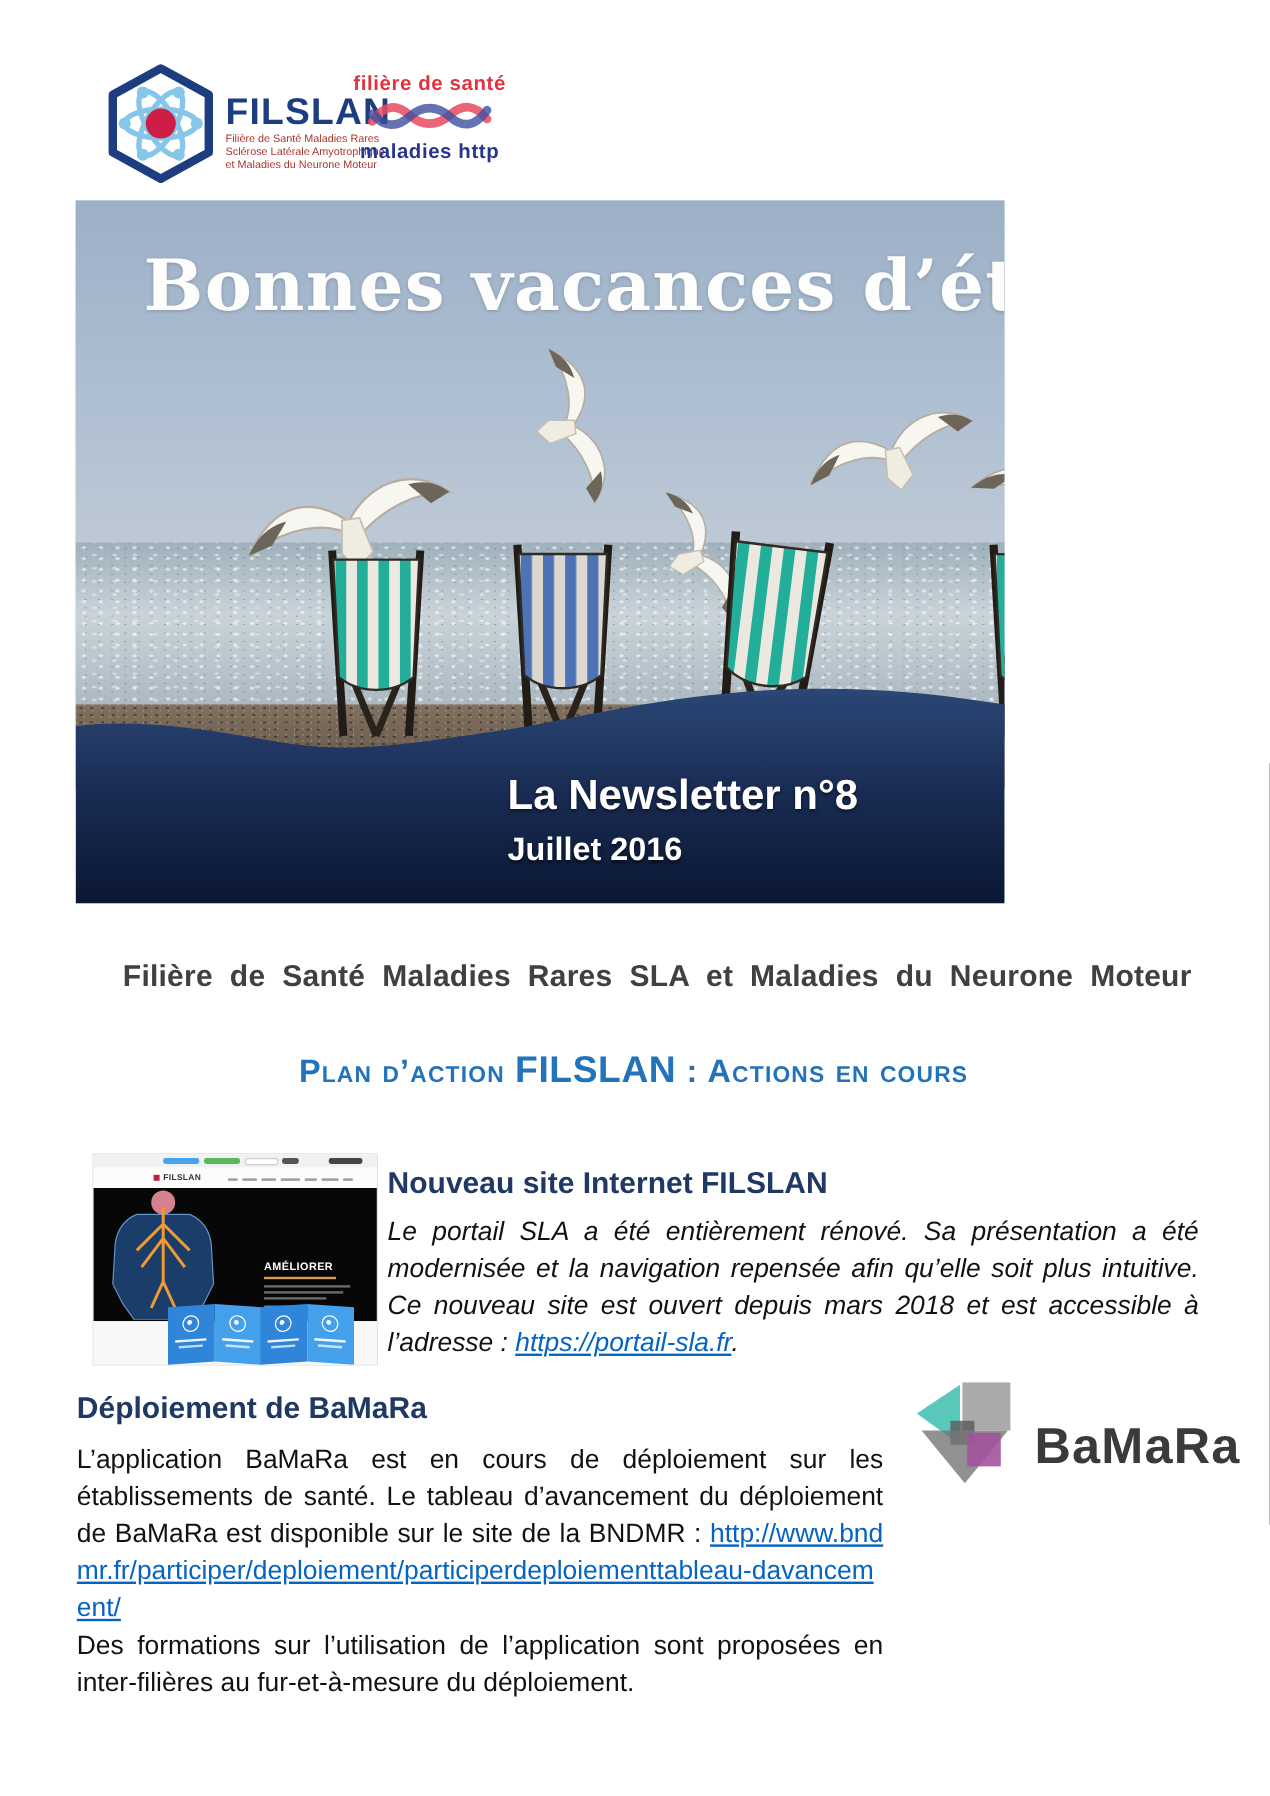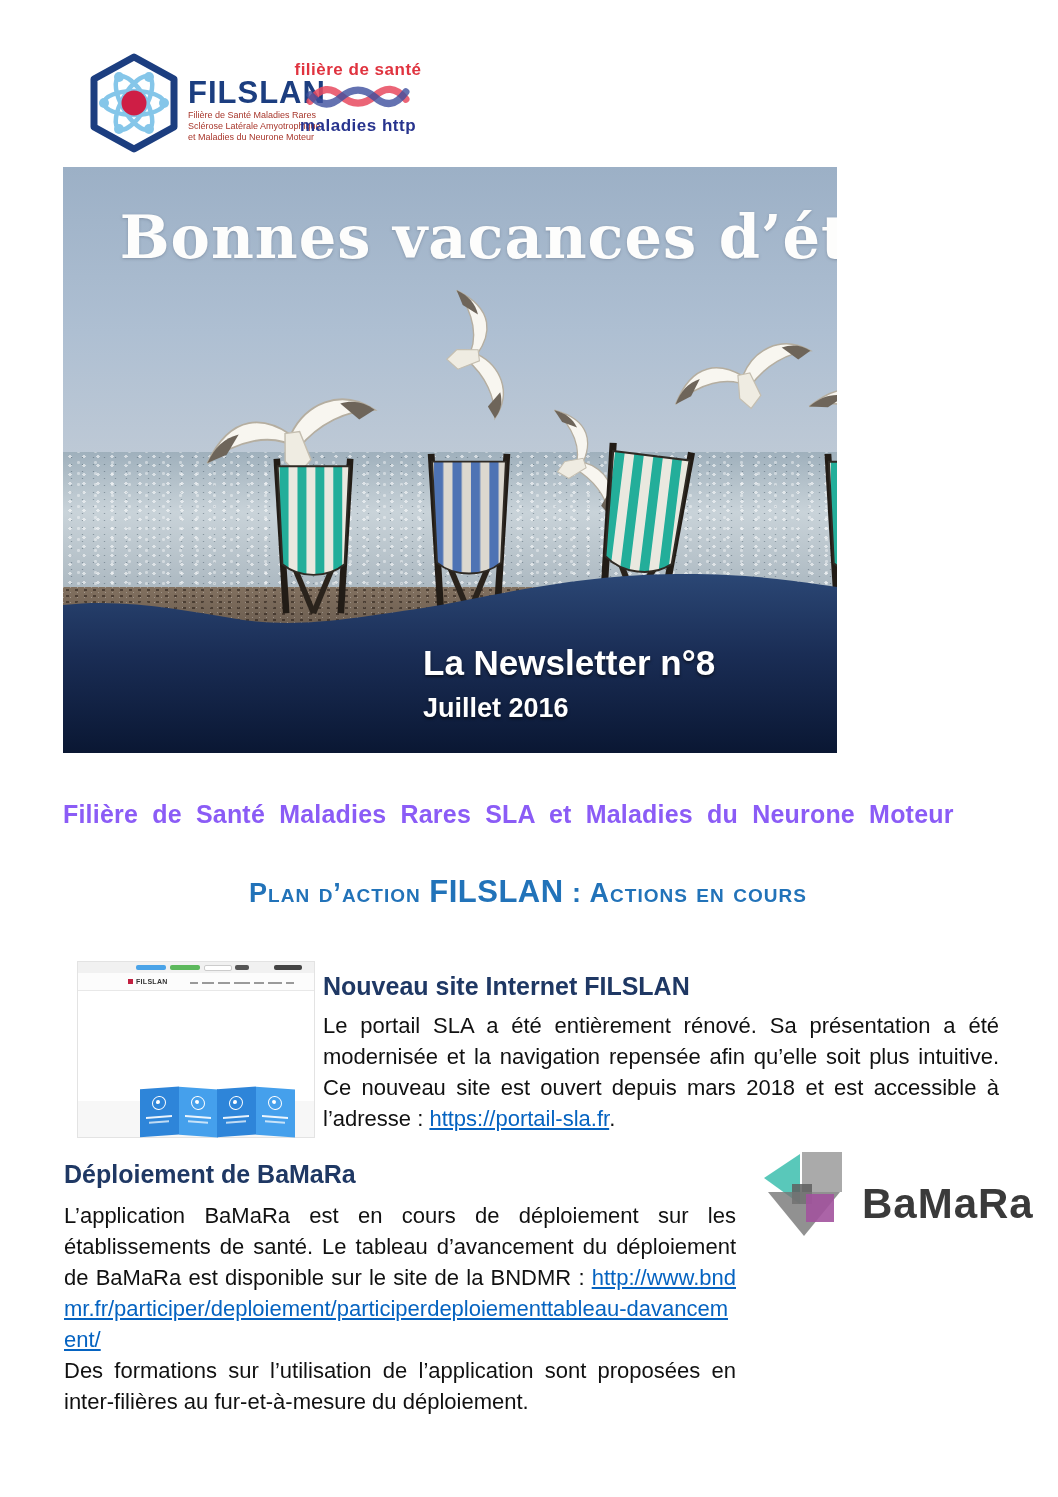--- a/index.html
+++ b/index.html
@@ -35,22 +35,22 @@
        letter-spacing:1px;text-shadow:0 1px 3px rgba(90,105,125,.45);}
   .gull{position:absolute;}
   .chair{position:absolute;}
   .wave{position:absolute;left:0;top:401px;width:930px;height:185px;}
   .banner-text{position:absolute;left:360px;top:476px;width:440px;text-align:left;color:#fff;}
   .banner-title{font-size:35px;font-weight:bold;text-shadow:0 2px 3px rgba(0,0,0,.55);}
   .banner-subtitle{font-size:27px;font-weight:bold;margin-top:10px;text-shadow:0 2px 3px rgba(0,0,0,.55);}
   .banner-body{position:absolute;left:812px;top:432px;}
 
   
-  .main-title{left:63px;top:800px;width:930px;text-align:left;font-size:25px;font-weight:bold;
-      color:#8b5cf6;word-spacing:7px;letter-spacing:.2px;}
+  .main-title{left:63px;top:800px;width:930px;text-align:right;font-size:25px;font-weight:bold;
+      color:#404040;word-spacing:7px;letter-spacing:.2px;}
   .plan-title{left:63px;top:874px;width:930px;text-align:center;color:#2273b9;
       font-variant:small-caps;font-weight:bold;font-size:27px;letter-spacing:1px;}
   .plan-brand{font-size:31px;font-variant:normal;letter-spacing:.5px;}
 
   
   .section-heading{font-size:25px;font-weight:bold;color:#1f3864;}
   .site-heading{left:323px;top:972px;}
   .body-text{font-size:22px;color:#111;line-height:31px;text-align:justify;}
   .site-para{left:323px;top:1010px;width:676px;}
   a.link{color:#0563c1;text-decoration:underline;cursor:pointer;word-break:break-all;}
@@ -271,20 +271,35 @@
     <div class="t-navbar">
       <div class="t-logo-dot"></div>
       <div class="t-logo">FILSLAN</div>
       <div class="t-navdash" style="left:112px;width:8px;"></div>
       <div class="t-navdash" style="left:124px;width:12px;"></div>
       <div class="t-navdash" style="left:140px;width:12px;"></div>
       <div class="t-navdash" style="left:156px;width:16px;"></div>
       <div class="t-navdash" style="left:176px;width:10px;"></div>
       <div class="t-navdash" style="left:190px;width:14px;"></div>
       <div class="t-navdash" style="left:208px;width:8px;"></div>
+    </div>
+    <div class="t-hero">
+      <span style="position:absolute;left:8px;top:0;">
+        <svg width="100" height="110" viewBox="0 0 100 110">
+          <ellipse cx="50" cy="12" rx="10" ry="10" fill="#d4808d"></ellipse>
+          <path d="M28,22 C18,26 12,34 10,46 L8,80 L16,96 L26,110 L74,110 L84,96 L92,80 L90,46 C88,34 82,26 72,22 Z" fill="rgba(35,80,140,.75)" stroke="rgba(120,175,230,.8)" stroke-width="1"></path>
+          <path d="M50,16 L50,78 M50,78 L40,100 M50,78 L60,100 M50,30 L28,52 M50,30 L72,52 M50,42 L32,66 M50,42 L68,66" stroke="#f09a35" stroke-width="2.5" fill="none"></path>
+        </svg>
+      </span>
+      <div class="t-headline">AMÉLIORER</div>
+      <div class="t-bar" style="left:142px;top:74px;width:60px;background:#d89a50;"></div>
+      <div class="t-bar" style="left:142px;top:81px;width:72px;background:#6a6a6a;"></div>
+      <div class="t-bar" style="left:142px;top:86px;width:66px;background:#6a6a6a;"></div>
+      <div class="t-bar" style="left:142px;top:91px;width:52px;background:#6a6a6a;"></div>
+      <div class="t-btn"></div>
     </div>
     <div class="t-footer"></div>
     <div class="t-accordion">
       <div class="t-panel">
           <div class="t-picon"></div>
           <div class="t-plabel"></div>
           <div class="t-plabel2"></div>
         </div>
       <div class="t-panel">
           <div class="t-picon"></div>
@@ -298,21 +313,21 @@
         </div>
       <div class="t-panel">
           <div class="t-picon"></div>
           <div class="t-plabel"></div>
           <div class="t-plabel2"></div>
         </div>
     </div>
   </div>
 
   <div class="abs section-heading site-heading">Nouveau site Internet FILSLAN</div>
-  <p class="abs body-text site-para" style="margin:0;">
+  <p class="abs body-text site-para" style="margin:0;font-style:italic;">
     <span>Le portail SLA a été entièrement rénové. Sa présentation a été modernisée et la navigation repensée afin qu’elle soit plus intuitive. Ce nouveau site est ouvert depuis mars 2018 et est accessible à l’adresse : </span><a class="link">https://portail-sla.fr</a><span>.</span>
   </p>
 
   <div class="abs section-heading bamara-heading">Déploiement de BaMaRa</div>
   <p class="abs body-text bamara-para" style="margin:0;">
     <span>L’application BaMaRa est en cours de déploiement sur les établissements de santé. Le tableau d’avancement du déploiement de BaMaRa est disponible sur le site de la BNDMR : </span><a class="link">http://www.bndmr.fr/participer/deploiement/participerdeploiementtableau-davancement/</a>
     <span class="after-link">Des formations sur l’utilisation de l’application sont proposées en inter-filières au fur-et-à-mesure du déploiement.</span>
   </p>
 
   <div class="abs bamara-logo">

